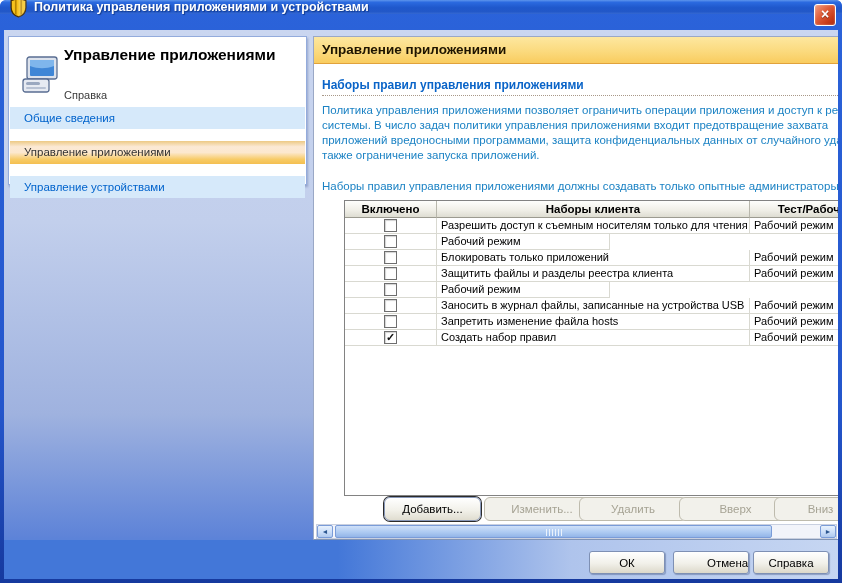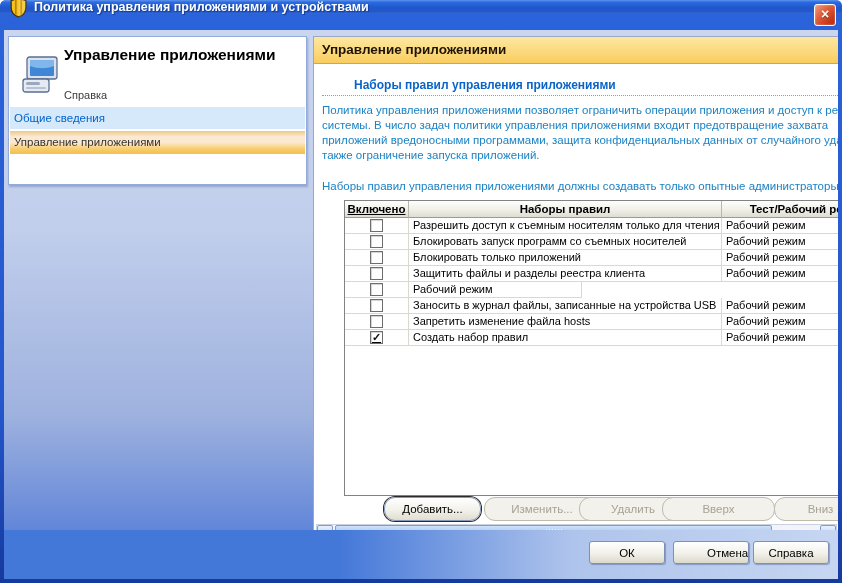--- a/index.html
+++ b/index.html
@@ -26,87 +26,87 @@
   .client { position:absolute; top:30px; left:4px; right:4px; bottom:4px;
     background:linear-gradient(180deg,#CAD6F0 0%,#C2CFEC 35%,#9FB2DF 70%,#5F84D8 92%,#4377D8 100%); overflow:hidden; }
 
   
   .left-panel { position:absolute; left:4px; top:6px; width:299px; height:149px;
     background:#fff; border:1px solid #93ABDC; box-shadow:1px 2px 2px rgba(60,80,140,.35); }
   .pc-icon { position:absolute; left:12px; top:18px; width:40px; height:40px; }
   .lp-title { position:absolute; left:55px; top:7px; font-size:15.5px; font-weight:bold; color:#000; line-height:21px; white-space:nowrap; }
   .lp-sub { position:absolute; left:55px; top:52px; font-size:11px; color:#3A3A3A; }
   .nav { position:absolute; left:1px; right:1px; top:70px; }
-  .nav-item { height:22px; margin-bottom:2px; background:#D6E9FA; color:#0063CC; font-size:11.5px;
-    line-height:22px; padding-left:4px; cursor:pointer; }
+  .nav-item { height:22px; margin-bottom:12px; background:#D6E9FA; color:#0063CC; font-size:11.5px;
+    line-height:22px; padding-left:14px; cursor:pointer; }
   .nav-item.selected { height:23px;
     background:linear-gradient(180deg,#EDC984 0%,#FBE9D5 25%,#FCE8CE 50%,#F7CB66 80%,#F4BF51 100%);
     color:#333; }
 
   
   .right-panel { position:absolute; left:309px; top:6px; width:525px; height:504px;
     background:#fff; border-left:1px solid #9AA8C6; border-top:1px solid #9AA8C6; border-bottom:1px solid #8094B6; overflow:hidden; }
   .rp-header { position:absolute; left:0; top:0; right:0; height:27px;
     background:linear-gradient(180deg,#FDE79F 0%,#FBDA7E 55%,#F9CC5F 100%);
     border-bottom:1px solid #E1A23B; font-size:13.5px; font-weight:bold; color:#1E1400;
     line-height:26px; padding-left:8px; }
-  .section-title { position:absolute; left:8px; top:41px; font-size:12px; font-weight:bold; color:#0A64C8; white-space:nowrap;margin-left:32px; }
+  .section-title { position:absolute; left:8px; top:41px; font-size:12px; font-weight:bold; color:#0A64C8; white-space:nowrap; }
   .dotted { position:absolute; left:8px; top:58px; width:560px; border-top:1px dotted #A89888; }
   .para { position:absolute; left:8px; width:566px; font-size:11.5px; color:#1B82C4; line-height:15px; }
   .p1 { top:66px; }
   .p2 { top:142px; }
 
   
   .rules-table { position:absolute; left:30px; top:163px; width:560px; height:296px;
     background:#fff; border:1px solid #828282; }
   .thead { display:flex; height:17px; }
   .th { background:linear-gradient(180deg,#FEFEFC 0%,#EFEEE6 60%,#DEDDD2 100%);
     border-right:1px solid #B8B7AC; border-bottom:1px solid #9C9B90;
     font-size:11.5px; font-weight:bold; color:#000; text-align:center; line-height:16px;
     overflow:hidden; white-space:nowrap; cursor:pointer; }
-  .c1 { width:64px; flex:none;text-decoration:underline; }
+  .c1 { width:92px; flex:none; }
   .c2 { width:313px; flex:none; }
   .c3 { width:173px; flex:none; }
   .trow { display:flex; height:16px; }
   .td { border-right:1px solid #D9D9D1; border-bottom:1px solid #D9D9D1;
     font-size:11px; color:#000; line-height:15px; overflow:hidden; white-space:nowrap; }
   .td.c1 { display:flex; align-items:center; justify-content:center; }
   .td.c2, .td.c3 { padding-left:4px; }
   .cb { width:13px; height:13px; background:#fff; border:1px solid #6E6E6E;
     box-shadow:inset 1px 1px 1px rgba(0,0,0,.18); display:flex; align-items:center; justify-content:center; cursor:pointer; }
   .cb .mark { font-size:11px; font-weight:bold; color:#111; line-height:11px; margin-top:-1px; }
 
   
   .abtn { position:absolute; top:460px; height:24px; font-family:"Liberation Sans",sans-serif;
-    font-size:11.5px; color:#000; border:1px solid #8797B8; border-radius:11px;
+    font-size:11.5px; color:#000; border:1px solid #8797B8; border-radius:6px;
     background:linear-gradient(180deg,#FFFFFF 0%,#F2F1EA 55%,#E0DDD0 100%); cursor:pointer; }
   .abtn.default { box-shadow:0 0 0 1px #2B2B2B; }
   .abtn:disabled { color:#A6A394; background:#F2F1EB; border-color:#BEBBAD; cursor:default; }
   .b-add  { left:70px;  width:97px; }
   .b-edit { left:170px; width:116px; }
   .b-del  { left:265px; width:108px; }
-  .b-up   { left:348px; width:113px; }
+  .b-up   { left:365px; width:113px; }
   .b-down { left:460px; width:93px; }
 
   
   .hscroll { position:absolute; left:2px; top:487px; width:521px; height:15px; background:#F2F4FA;
     border:1px solid #C9D0E0; display:block; }
   .sb-btn { position:absolute; top:0; width:16px; height:13px; border:1px solid #7A9CD8; border-radius:2px;
     background:linear-gradient(180deg,#E9F2FD 0%,#C8DCF8 60%,#AFC9EE 100%);
     display:flex; align-items:center; justify-content:center; cursor:pointer; }
   .sb-btn span { font-size:7px; color:#2C5690; line-height:7px; }
   .sb-left { left:0; }
   .sb-right { right:0; }
   .sb-thumb { position:absolute; left:18px; top:0; width:437px; height:13px; border:1px solid #7A9CD8; border-radius:2px;
     background:linear-gradient(180deg,#CFE0F9 0%,#AECBF2 55%,#93B5E8 100%); cursor:grab; }
   .sb-thumb .grip { position:absolute; left:50%; top:3px; width:16px; height:7px; margin-left:-8px;
     background:repeating-linear-gradient(90deg,#EAF2FC 0 1px,transparent 1px 3px); }
 
   
-  .footer { position:absolute; left:0; right:0; bottom:0; height:49px;
+  .footer { position:absolute; left:0; right:0; bottom:0; height:39px;
     background:linear-gradient(90deg,#4377D8 0%,#4377D8 40%,#AFC4EC 68%,#C6D6F2 100%); }
   .fbtn { position:absolute; top:11px; width:76px; height:23px; font-family:"Liberation Sans",sans-serif;
     font-size:11.5px; color:#000; border:1px solid #7E90B4; border-radius:3px;
     background:linear-gradient(180deg,#FFFFFF 0%,#F1F0E9 55%,#DCD8CA 100%);
     box-shadow:1px 1px 1px rgba(40,60,110,.35); cursor:pointer; }
   .f-ok { left:585px; } .f-cancel { left:669px;padding-left:33px; } .f-help { left:749px; }
 </style>
 </head>
 <body>
 
@@ -139,53 +139,53 @@
           <rect x="5" y="32" width="20" height="2" rx="1" fill="#B8C2D4"></rect>
         </svg>
       </span>
       <div class="lp-title">
         <span>Управление приложениями</span><br>
       </div>
       <div class="lp-sub">Справка</div>
       <div class="nav">
         <div class="nav-item">Общие сведения</div>
         <div class="nav-item selected">Управление приложениями</div>
+        <div class="nav-item">Управление устройствами</div>
       </div>
     </div>
 
     <div class="right-panel">
       <div class="rp-header">Управление приложениями</div>
       <div class="section-title">Наборы правил управления приложениями</div>
       <div class="dotted"></div>
       <p class="para p1">Политика управления приложениями позволяет ограничить операции приложения и доступ к ресурсам системы.  В число задач политики управления приложениями входит предотвращение захвата приложений вредоносными программами, защита конфиденциальных данных от случайного удаления, а также ограничение запуска приложений.</p>
       <p class="para p2">Наборы правил управления приложениями должны создавать только опытные администраторы.</p>
 
       <div class="rules-table">
         <div class="thead">
           <div class="th c1">Включено</div>
-          <div class="th c2">Наборы правил</div>
+          <div class="th c2">Наборы клиента</div>
           <div class="th c3">Тест/Рабочий режим</div>
         </div>
 
         <div class="trow">
           <div class="td c1">
               <span class="cb">
                 <span class="mark"></span>
               </span>
             </div>
           <div class="td c2">Разрешить доступ к съемным носителям только для чтения</div>
           <div class="td c3">Рабочий режим</div>
         </div>
         <div class="trow">
           <div class="td c1">
               <span class="cb">
                 <span class="mark"></span>
               </span>
             </div>
-          <div class="td c2">Блокировать запуск программ со съемных носителей</div>
           <div class="td c3">Рабочий режим</div>
         </div>
         <div class="trow">
           <div class="td c1">
               <span class="cb">
                 <span class="mark"></span>
               </span>
             </div>
           <div class="td c2">Блокировать только приложений</div>
           <div class="td c3">Рабочий режим</div>

